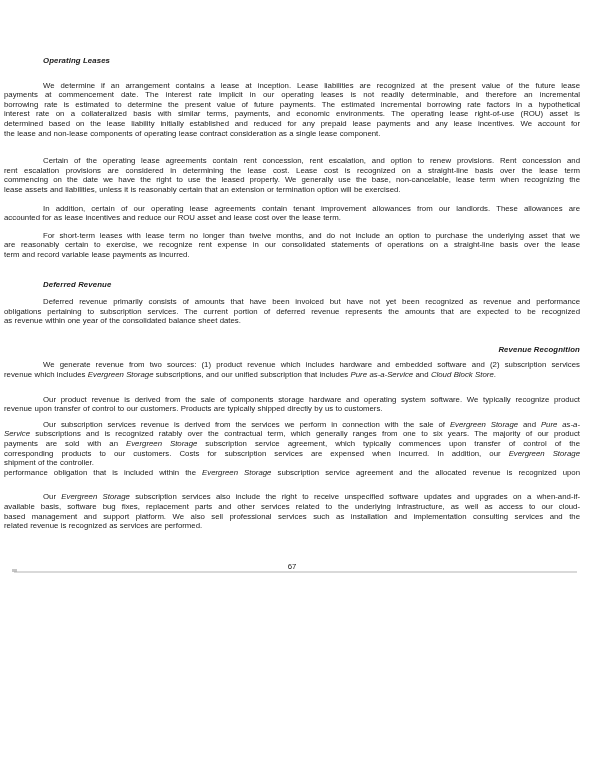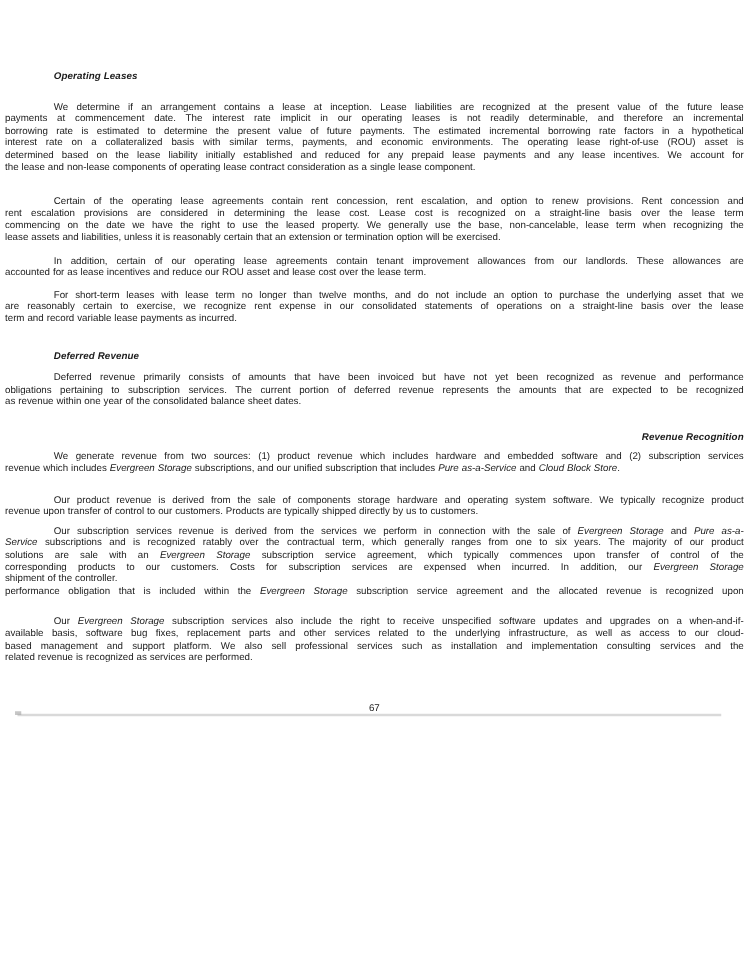--- a/index.html
+++ b/index.html
@@ -4,21 +4,21 @@
 <style>
   * { margin: 0; padding: 0; box-sizing: border-box; }
   html, body { width: 600px; height: 776px; background: #ffffff; }
   body { font-family: "Liberation Sans", "DejaVu Sans", sans-serif; color: #1a1a1a; }
 
   .doc {
     position: absolute;
     left: 0; top: 0;
     width: 600px; height: 776px;
     background: #ffffff;
-    padding: 56px 5px 0 4px;
+    padding: 56px 20px 0 4px;
     font-size: 7.8px;
     line-height: 9.6px;
     overflow: hidden;
   }
 
   .hd {
     font-weight: bold;
     font-style: italic;
     margin-left: 39px;
     font-size: 7.8px;
@@ -111,21 +111,21 @@
       <div class="line first"><span>We generate revenue from two sources: (1) product revenue which includes hardware and embedded software and (2) subscription services</span></div>
       <div class="line last"><span>revenue which includes </span><i>Evergreen Storage</i><span> subscriptions, and our unified subscription that includes </span><i>Pure as-a-Service</i><span> and </span><i>Cloud Block Store</i><span>.</span></div>
     </div>
   <div class="para mt7">
       <div class="line first"><span>Our product revenue is derived from the sale of components storage hardware and operating system software. We typically recognize product</span></div>
       <div class="line last"><span>revenue upon transfer of control to our customers. Products are typically shipped directly by us to customers.</span></div>
     </div>
   <div class="para mt6">
       <div class="line first"><span>Our subscription services revenue is derived from the services we perform in connection with the sale of </span><i>Evergreen Storage</i><span> and </span><i>Pure as-a-</i></div>
       <div class="line"><i>Service</i><span> subscriptions and is recognized ratably over the contractual term, which generally ranges from one to six years. The majority of our product</span></div>
-      <div class="line"><span>solutions are sale with an </span><i>Evergreen Storage</i><span> subscription service agreement, which typically commences upon transfer of control of the</span></div>
+      <div class="line"><span>payments are sold with an </span><i>Evergreen Storage</i><span> subscription service agreement, which typically commences upon transfer of control of the</span></div>
       <div class="line"><span>corresponding products to our customers. Costs for subscription services are expensed when incurred. In addition, our </span><i>Evergreen Storage</i></div>
       <div class="line last"><span>shipment of the controller.</span></div>
       <div class="line"><span>performance obligation that is included within the </span><i>Evergreen Storage</i><span> subscription service agreement and the allocated revenue is recognized upon</span></div>
     </div>
   <div class="para mt15">
       <div class="line first"><span>Our </span><i>Evergreen Storage</i><span> subscription services also include the right to receive unspecified software updates and upgrades on a when-and-if-</span></div>
       <div class="line"><span>available basis, software bug fixes, replacement parts and other services related to the underlying infrastructure, as well as access to our cloud-</span></div>
       <div class="line"><span>based management and support platform. We also sell professional services such as installation and implementation consulting services and the</span></div>
       <div class="line last"><span>related revenue is recognized as services are performed.</span></div>
     </div>

